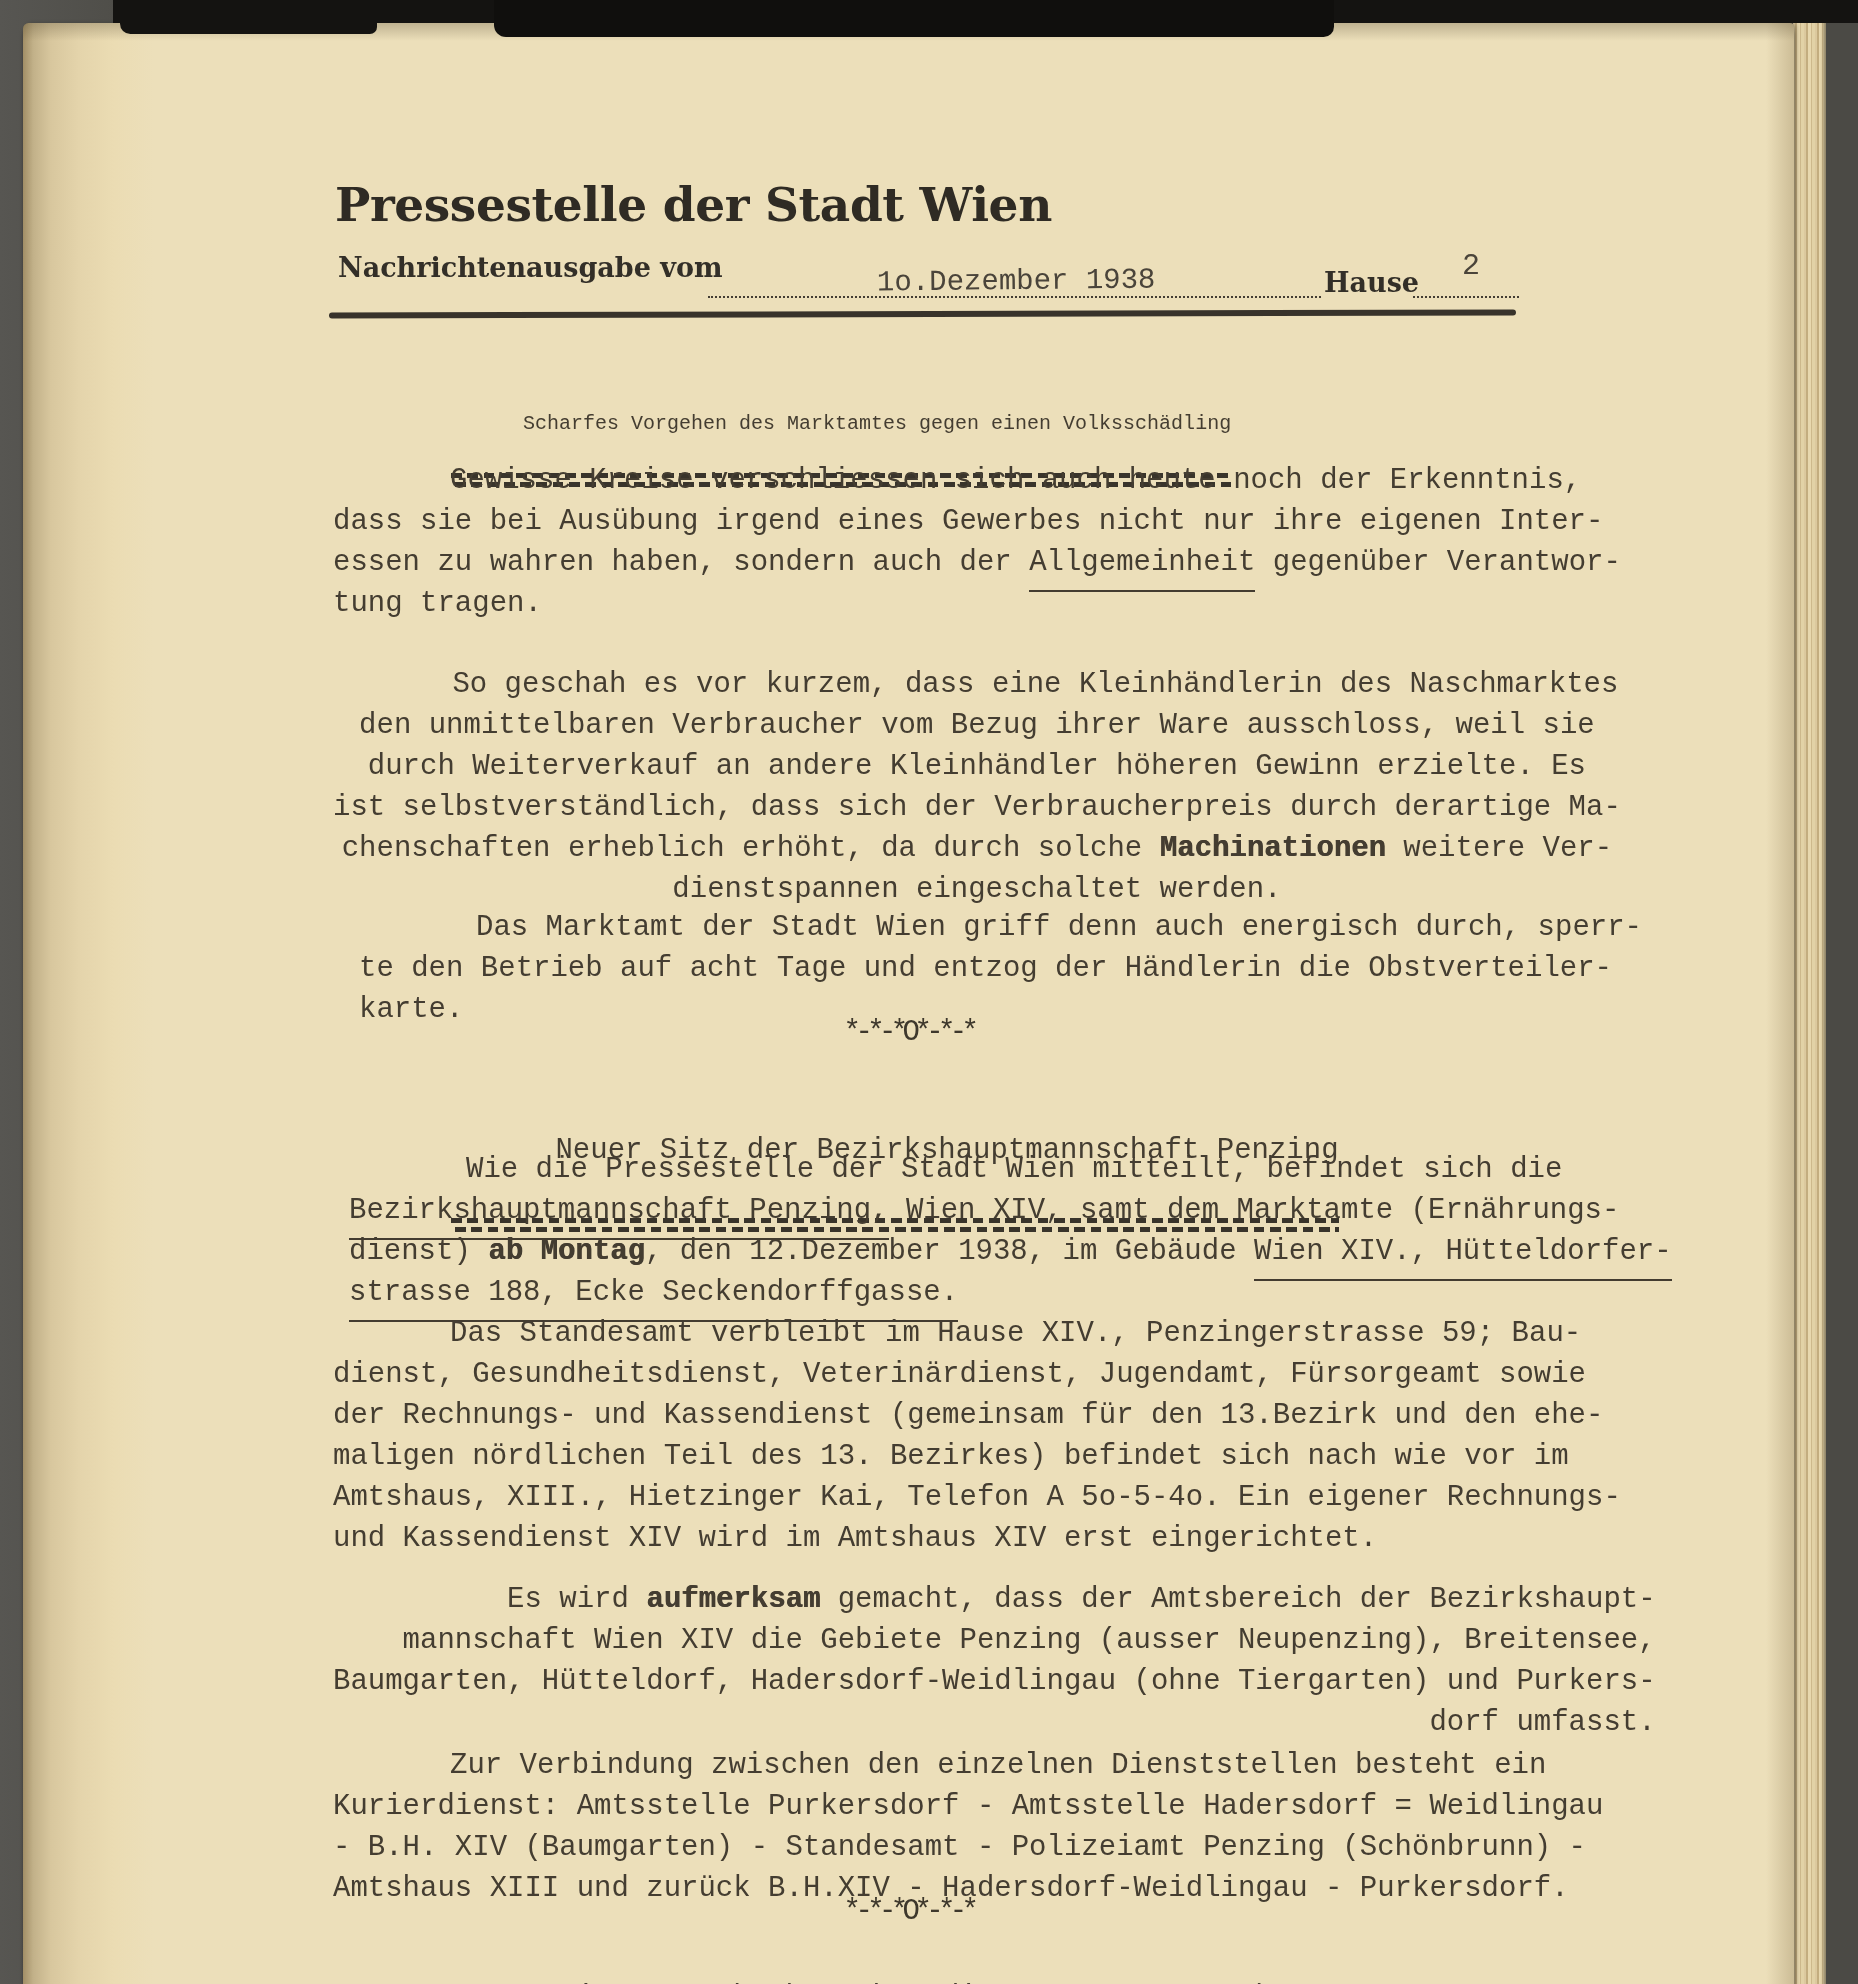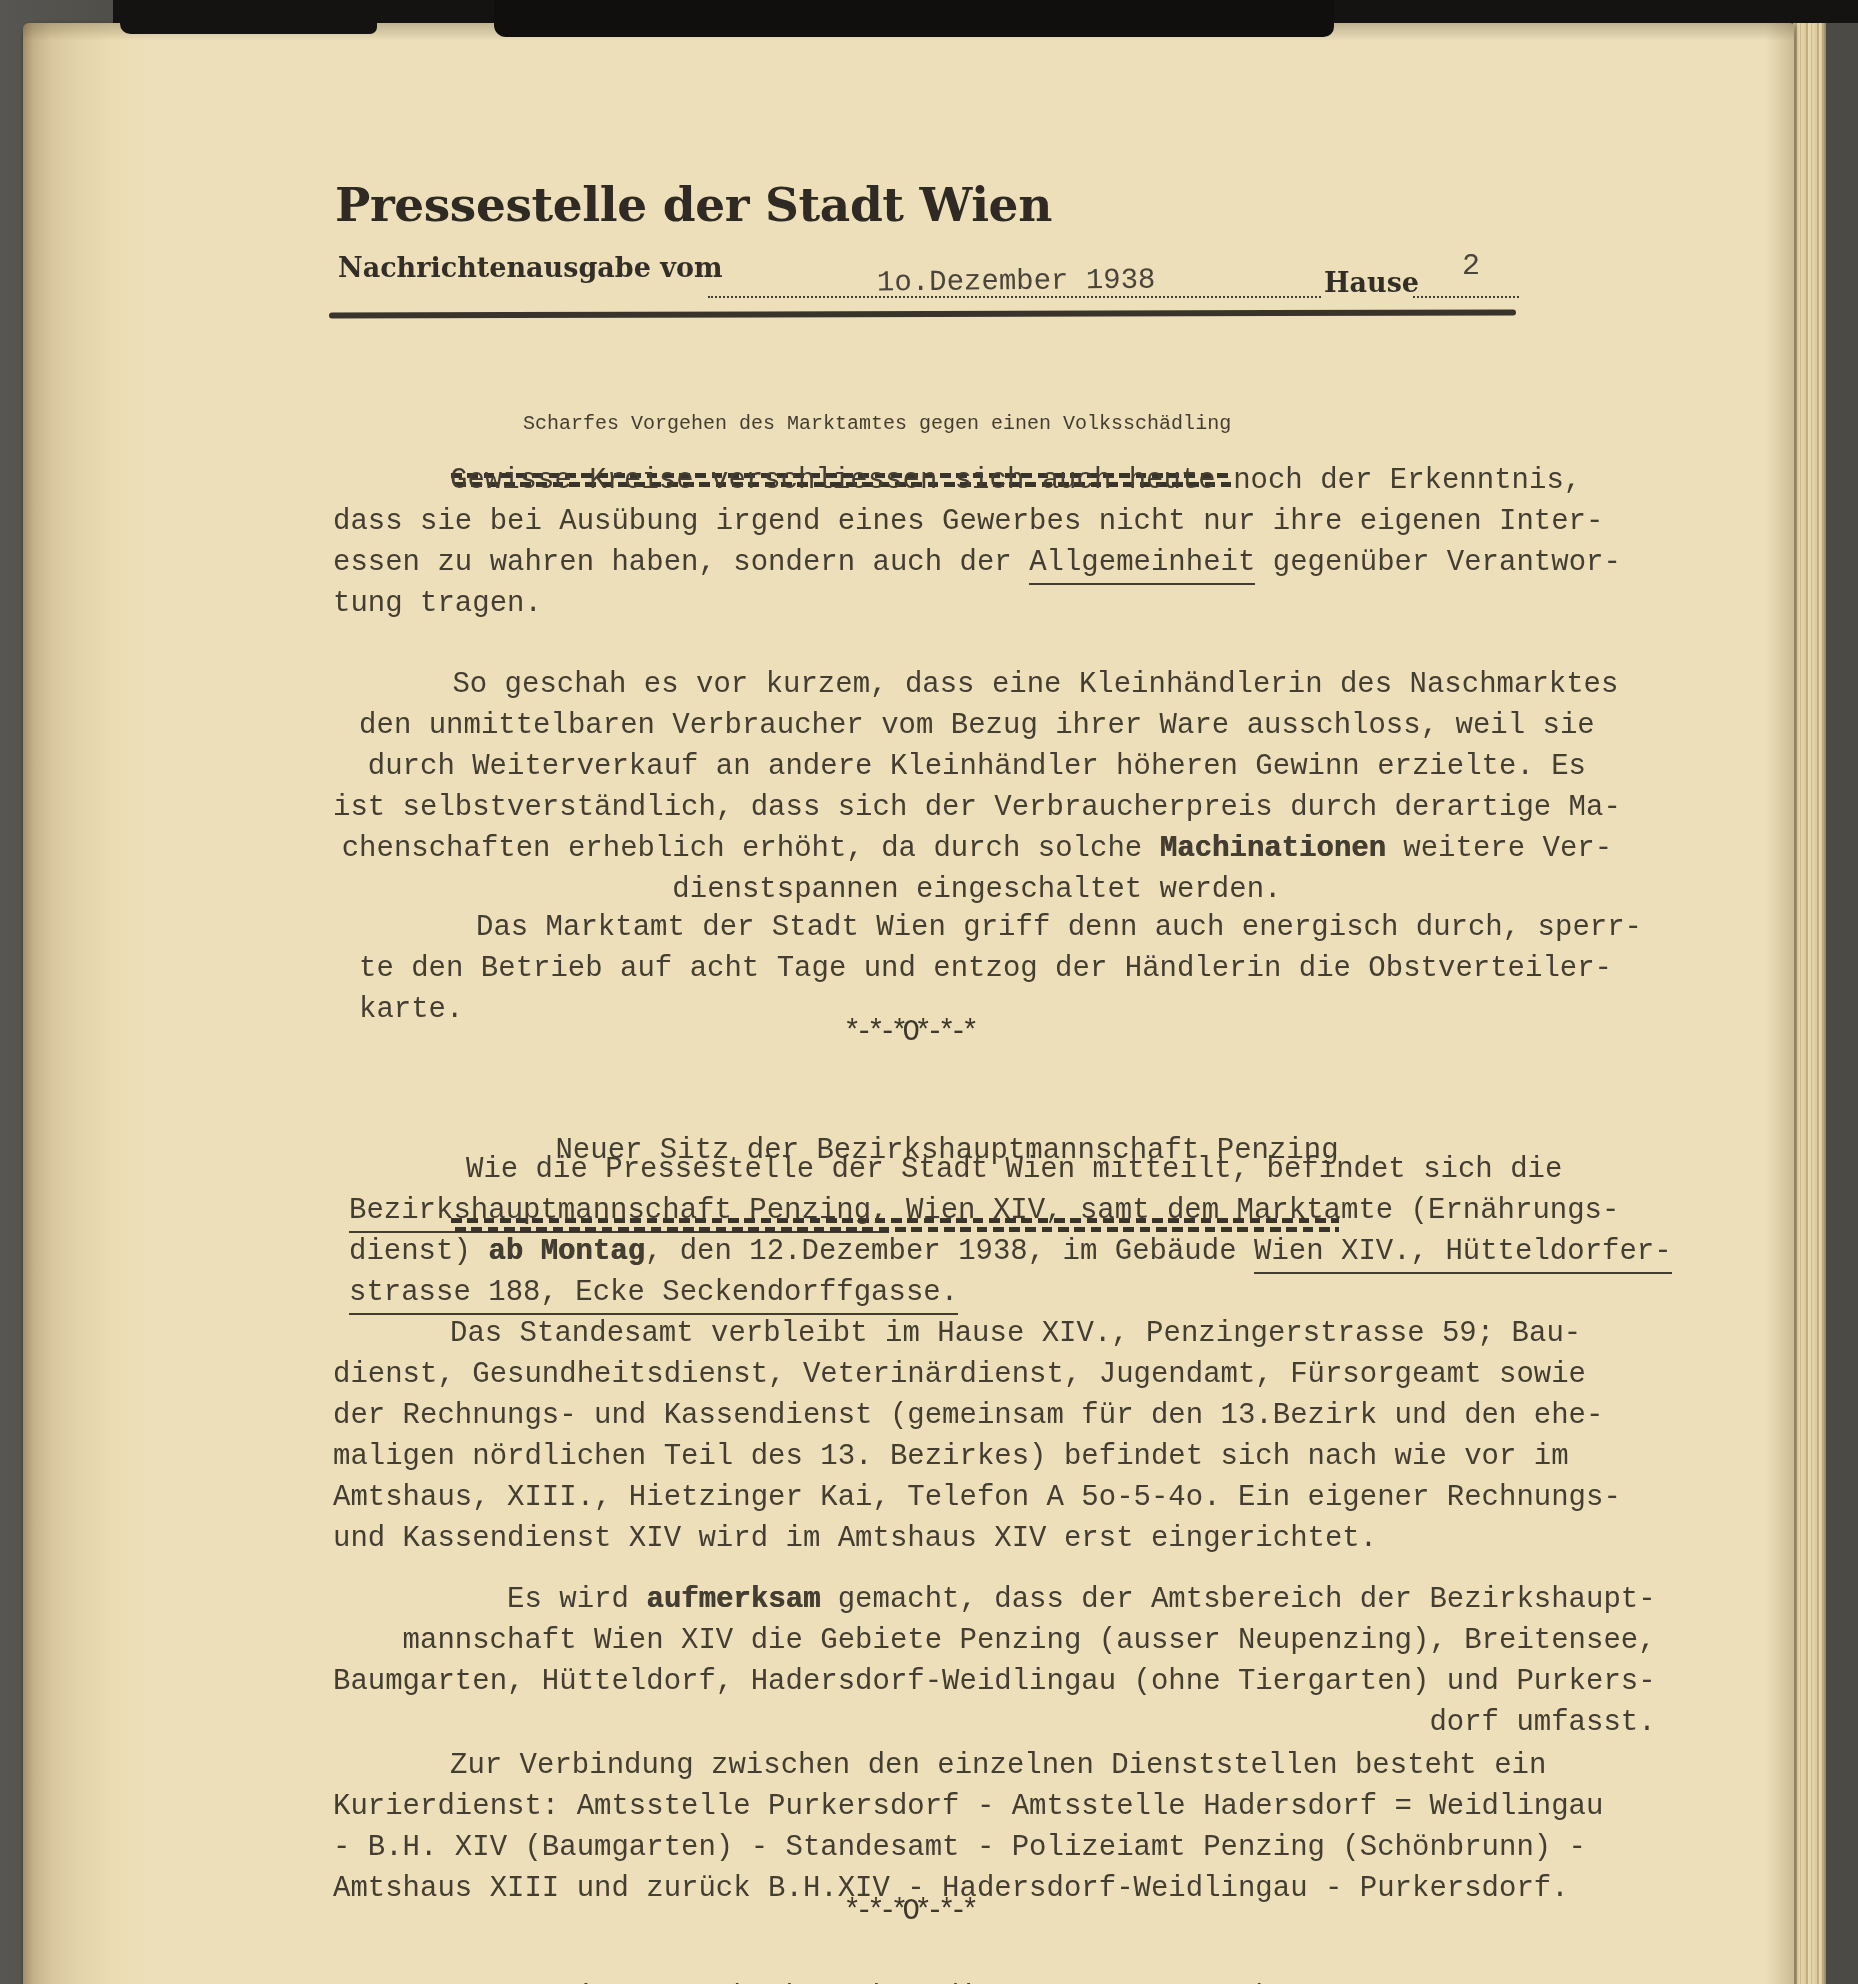--- a/index.html
+++ b/index.html
@@ -44,21 +44,21 @@
   .dotline { position:absolute; height:0; border-bottom:2.8px dotted #433d33; }
   .dot1 { left:685px; top:273px; width:613px; }
   .dot2 { left:1390px; top:273px; width:106px; }
   .mast-rule { position:absolute; left:306px; top:288px; width:1187px; height:6.4px; background:#38332b;
                border-radius:3.6px; transform:rotate(-0.15deg); }
 
   
   .block { position:absolute; font:400 29px/41px "Liberation Mono", monospace; color:#443d31;
            white-space:pre; }
   .line.indent { padding-left:117px; }
-  .u  { border-bottom:2.8px solid rgba(52,46,36,.92); padding-bottom:4px; }
+  .u  { border-bottom:2.8px solid rgba(52,46,36,.92); padding-bottom:11px; }
   .b  { font-weight:700; text-shadow:0.6px 0 0 currentColor; }
 
   .h-small { left:428px; top:357px; font-size:20px; line-height:29px; width:-moz-fit-content; width:fit-content; }
   .h-med   { left:428px; top:1066px; width:-moz-fit-content; width:fit-content; }
   .dashes  { margin-top:6.4px; height:14.3px;
     background-image:
       repeating-linear-gradient(90deg,#39342b 0 10.7px, rgba(0,0,0,0) 10.7px 16.3px),
       repeating-linear-gradient(90deg,#39342b 0 10.7px, rgba(0,0,0,0) 10.7px 16.3px);
     background-size:100% 5.2px,100% 5.2px; background-position:0 0,4px 9px;
     background-repeat:no-repeat,no-repeat; }

